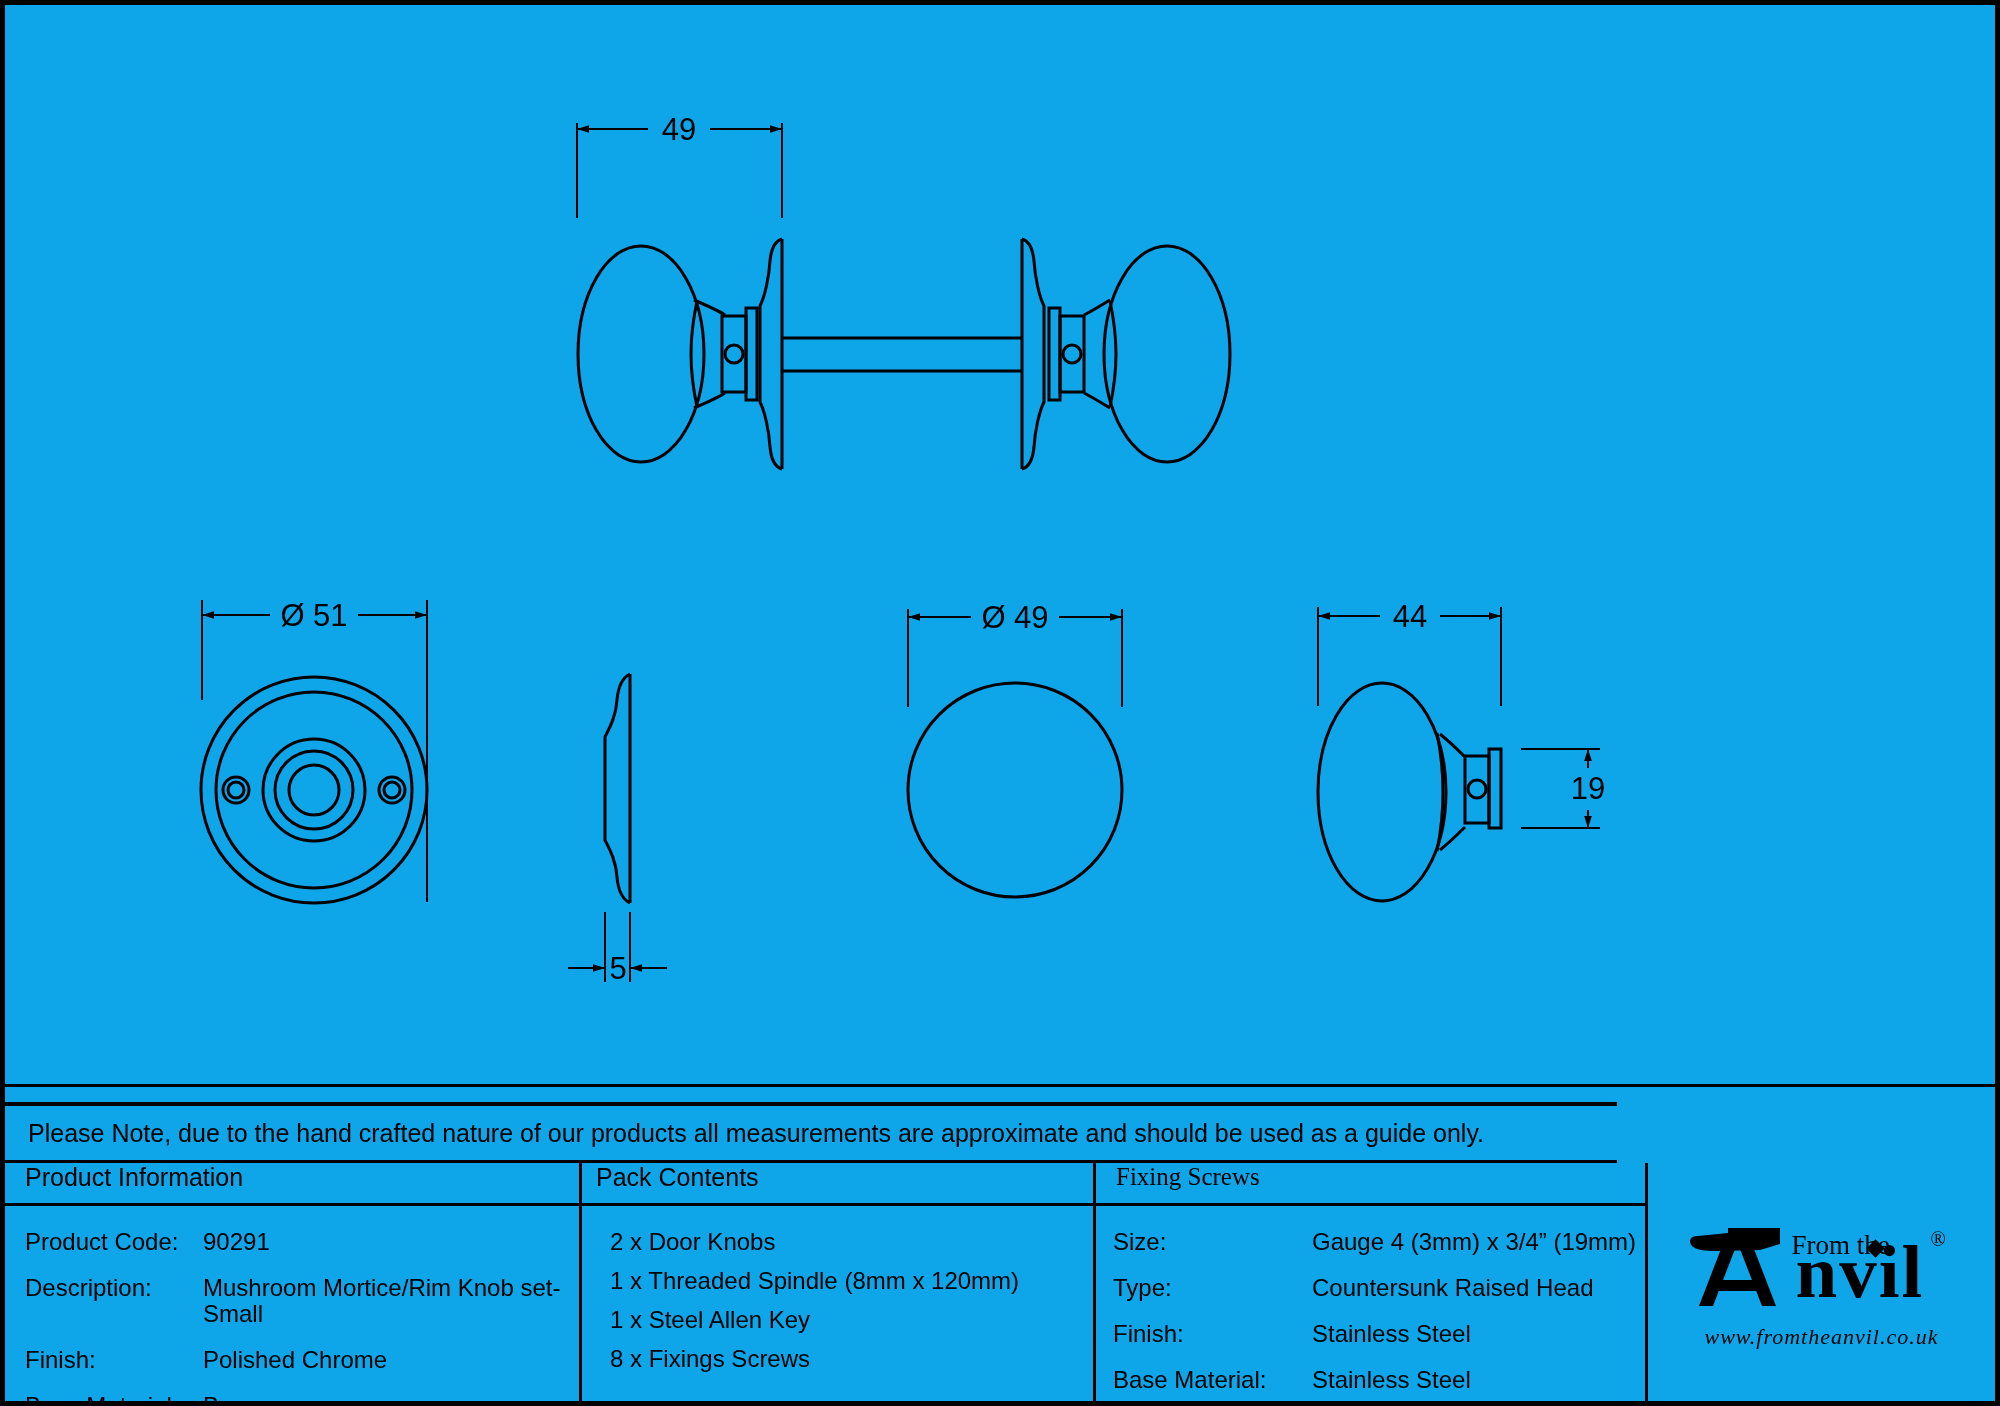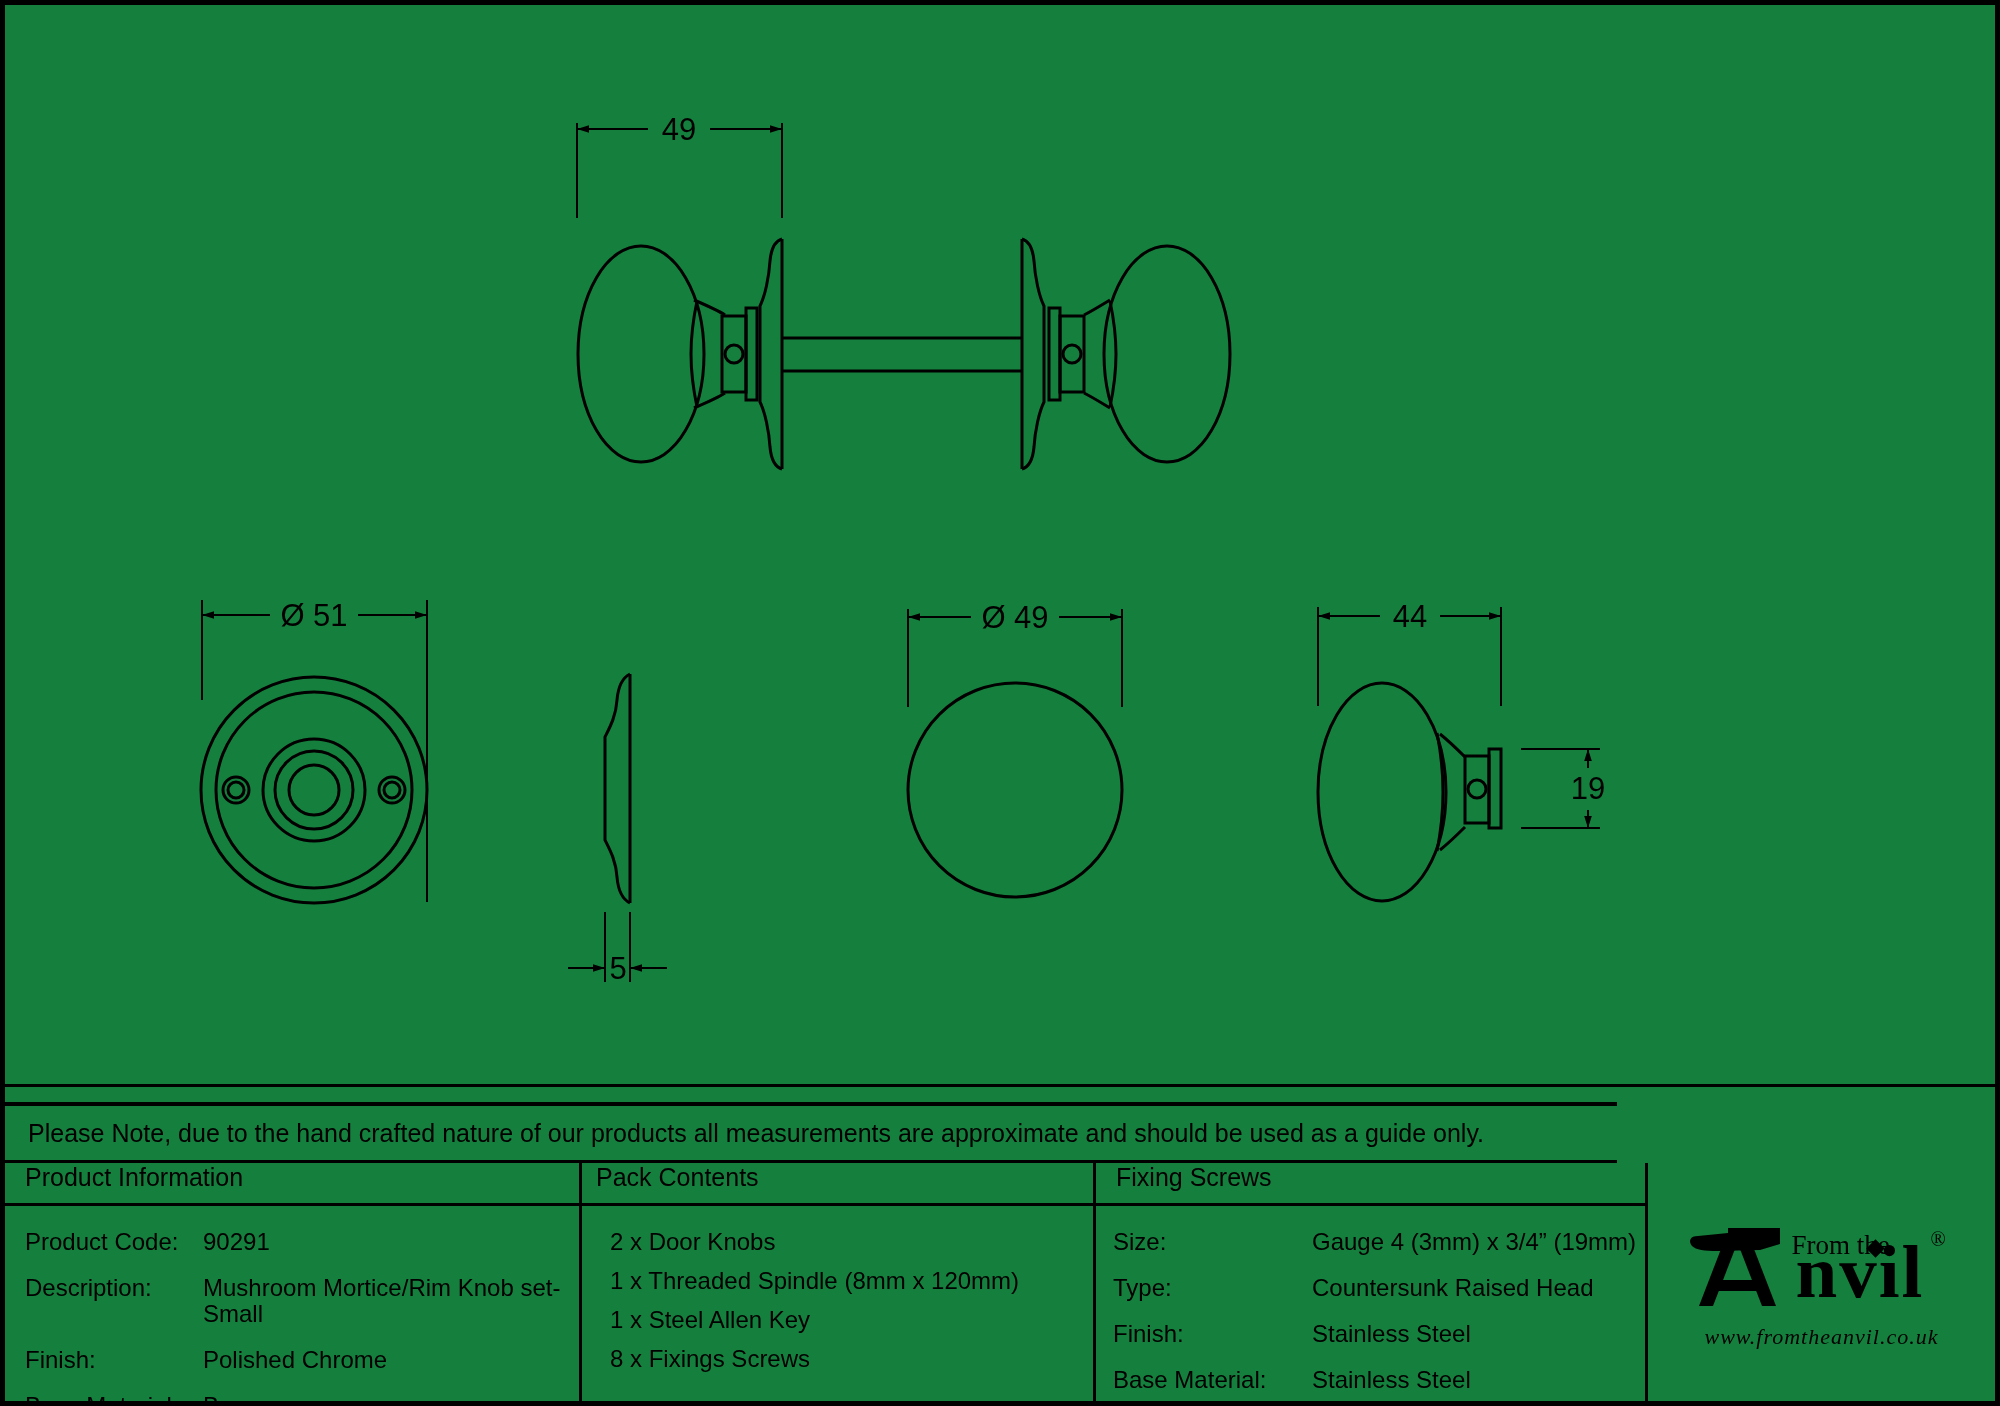--- a/index.html
+++ b/index.html
@@ -1,19 +1,19 @@
 <!DOCTYPE html>
 <html><head>
 <meta charset="utf-8">
 <style>
   html,body { margin:0; padding:0; background:#888; }
   .page {
     position:relative;
     width:2000px; height:1406px;
-    background:#15803d;
+    background:#0ea5e9;
     border:5px solid #000;
     box-sizing:border-box;
     font-family:"Liberation Sans", sans-serif;
     color:#000;
     overflow:hidden;
   }
   .drawing-svg { position:absolute; top:0; left:0; }
   .drawing-divider {
     position:absolute; top:1079px; left:0;
     width:1990px; height:3px; background:#000;
@@ -192,21 +192,21 @@
     </div>
 
     <div class="grid">
 
       <div class="cell header-cell br bb">
         <span>Product Information</span>
       </div>
       <div class="cell header-cell br bb" style="padding-left:14px;">
         <span>Pack Contents</span>
       </div>
-      <div class="cell header-cell br bb" style="">
+      <div class="cell header-cell br bb" style="font-family:Liberation Serif, serif;">
         <span>Fixing Screws</span>
       </div>
 
       <div class="cell logo-cell">
         <div class="logo-main">
           <svg class="anvil-svg" width="95" height="80" viewBox="0 0 95 80">
             <path fill="#000" d="M 4 18 C 0 13, 2 8, 10 8 L 40 5 L 40 0 L 92 0 L 92 16 L 72 22 L 30 23 C 16 23, 8 22, 4 18 Z"></path>
             <polygon fill="#000" points="33,21 47,21 25,78 11,78"></polygon>
             <polygon fill="#000" points="52,21 66,21 88,78 74,78"></polygon>
             <rect fill="#000" x="24" y="52" width="50" height="11"></rect>

